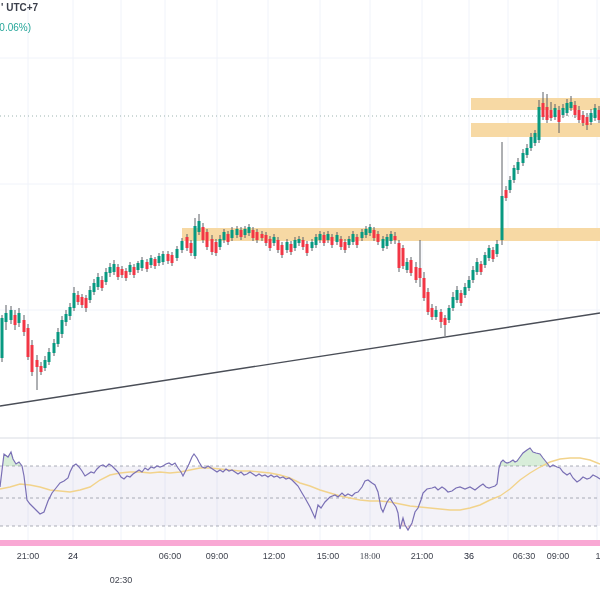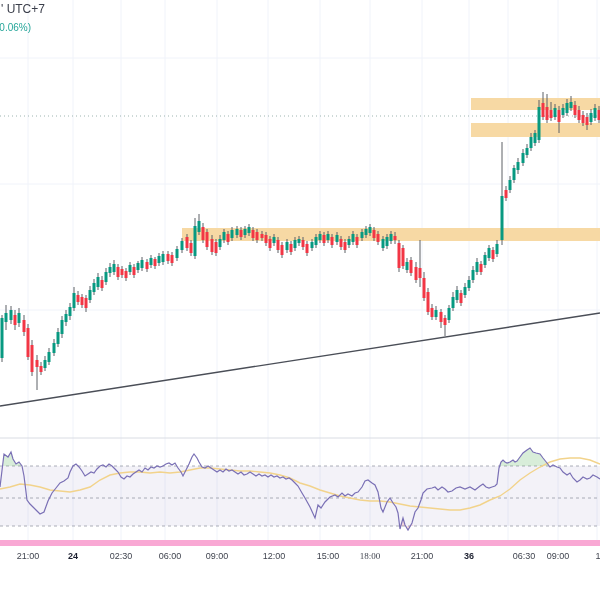--- a/index.html
+++ b/index.html
@@ -1,25 +1,25 @@
 <!DOCTYPE html>
 <html><head>
 <meta charset="utf-8">
 <style>
   html,body{margin:0;padding:0;background:#fff;}
   .chart-root{position:relative;width:600px;height:600px;background:#fff;overflow:hidden;
     font-family:"Liberation Sans",sans-serif;}
   #chart-svg{position:absolute;left:0;top:0;}
   .legend{position:absolute;left:0;top:0;z-index:5;pointer-events:none;}
-  .legend .tz{position:absolute;left:1px;top:2px;font-size:12px;font-weight:400;color:#3a3e4a;white-space:nowrap;}
+  .legend .tz{position:absolute;left:1px;top:2px;font-size:10px;font-weight:700;color:#3a3e4a;white-space:nowrap;}
   .legend .chg{position:absolute;left:-4px;top:22px;font-size:10px;color:#26a69a;white-space:nowrap;}
   .time-axis{position:absolute;left:0;top:540px;width:600px;height:60px;background:#fff;
     border-top:6px solid #f9a8d4;overflow:hidden;}
   .time-label{position:absolute;top:5px;transform:translateX(-50%);font-size:9px;color:#40444f;white-space:nowrap;}
-  .time-label.major{font-weight:700;color:#1c2030;}
+  .time-label.major{font-weight:400;color:#1c2030;}
 </style>
 </head>
 <body>
 
 <div class="chart-root">
   <svg id="chart-svg" width="600" height="540">
       <g>
         <line x1="28" y1="0" x2="28" y2="540" stroke="#f0f3fa" stroke-width="1"></line>
         <line x1="73" y1="0" x2="73" y2="540" stroke="#f0f3fa" stroke-width="1"></line>
         <line x1="121" y1="0" x2="121" y2="540" stroke="#f0f3fa" stroke-width="1"></line>
@@ -349,21 +349,21 @@
         <polyline points="0,487 4,454 8,457 11,452 13,459 16,464 19,462 22,466 24,476 27,500 30,504 33,507 36,510 40,514 44,512 48,501 52,493 56,488 60,483 64,481 68,478 70,472 73,466 76,464 79,467 82,471 85,476 88,474 91,472 94,473 97,469 100,466 103,465 106,467 109,464 112,466 115,469 118,472 121,477 124,479 127,476 130,477 133,474 136,472 139,470 142,472 145,468 148,470 151,467 154,468 157,466 160,467 163,466 166,464 169,463 172,465 175,463 178,468 181,472 183,476 186,470 189,464 192,457 194,454 197,458 199,462 202,467 205,468 208,466 211,468 214,470 217,472 220,470 223,472 226,469 229,471 232,470 235,472 238,474 241,472 244,475 247,474 250,472 253,474 256,476 259,474 262,476 265,475 268,477 271,475 274,477 277,476 280,478 283,477 286,479 289,478 292,480 295,483 298,486 302,493 305,498 310,507 315,518 318,505 321,508 325,502 330,497 335,495 338,497 342,493 345,496 348,494 352,496 355,493 358,492 362,487 365,481 368,480 372,483 375,485 378,492 381,508 383,512 387,502 390,498 393,503 396,507 398,513 400,529 403,518 405,525 408,530 412,523 415,512 418,508 421,500 423,493 427,489 432,488 435,487 438,490 442,487 445,489 448,492 452,491 456,488 460,487 465,489 470,487 475,490 480,486 483,484 486,487 489,488 492,487 495,486 497,484 499,468 501,462 503,460 505,462 507,463 510,462 513,460 515,462 517,461 520,457 523,453 527,450 530,448 533,452 536,453 540,454 543,458 547,463 550,467 553,465 557,467 560,468 563,472 567,475 570,473 573,478 577,482 580,480 583,477 587,479 590,478 593,475 597,477 600,479" fill="none" stroke="#7a70b5" stroke-width="1.2"></polyline>
       </g>
     </svg>
   <div class="legend">
     <span class="tz">' UTC+7</span>
     <span class="chg" style="color: rgb(38, 166, 154);">(0.06%)</span>
   </div>
   <div class="time-axis" id="time-axis">
       <span class="time-label" style="left: 28px;">21:00</span>
       <span class="time-label major" style="left: 73px;">24</span>
-      <span class="time-label" style="left: 121px;">02:30</span>
+      <span class="time-label" style="left: 121px; margin-top: 24px;">02:30</span>
       <span class="time-label" style="left: 170px;">06:00</span>
       <span class="time-label" style="left: 217px;">09:00</span>
       <span class="time-label" style="left: 274px;">12:00</span>
       <span class="time-label" style="left: 328px;">15:00</span>
       <span class="time-label" style="left: 370px; font-family: Liberation Serif, serif;">18:00</span>
       <span class="time-label" style="left: 422px;">21:00</span>
       <span class="time-label major" style="left: 469px;">36</span>
       <span class="time-label" style="left: 524px;">06:30</span>
       <span class="time-label" style="left: 558px;">09:00</span>
       <span class="time-label" style="left: 598px;">1</span>

